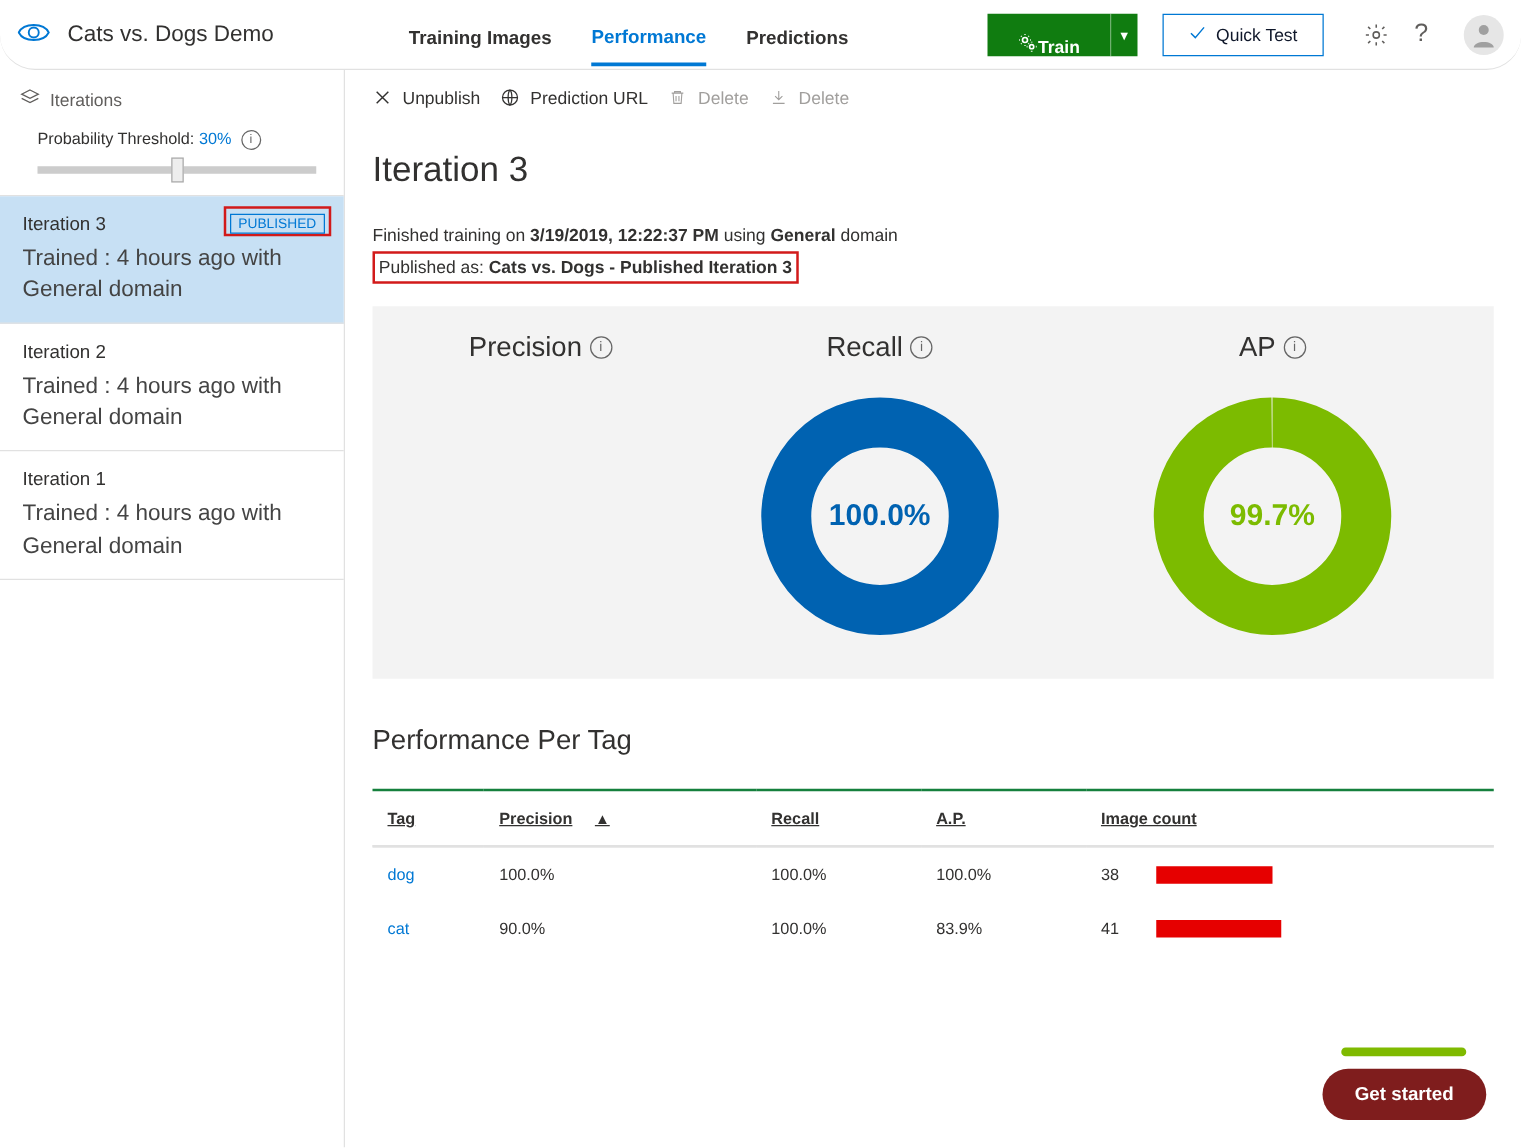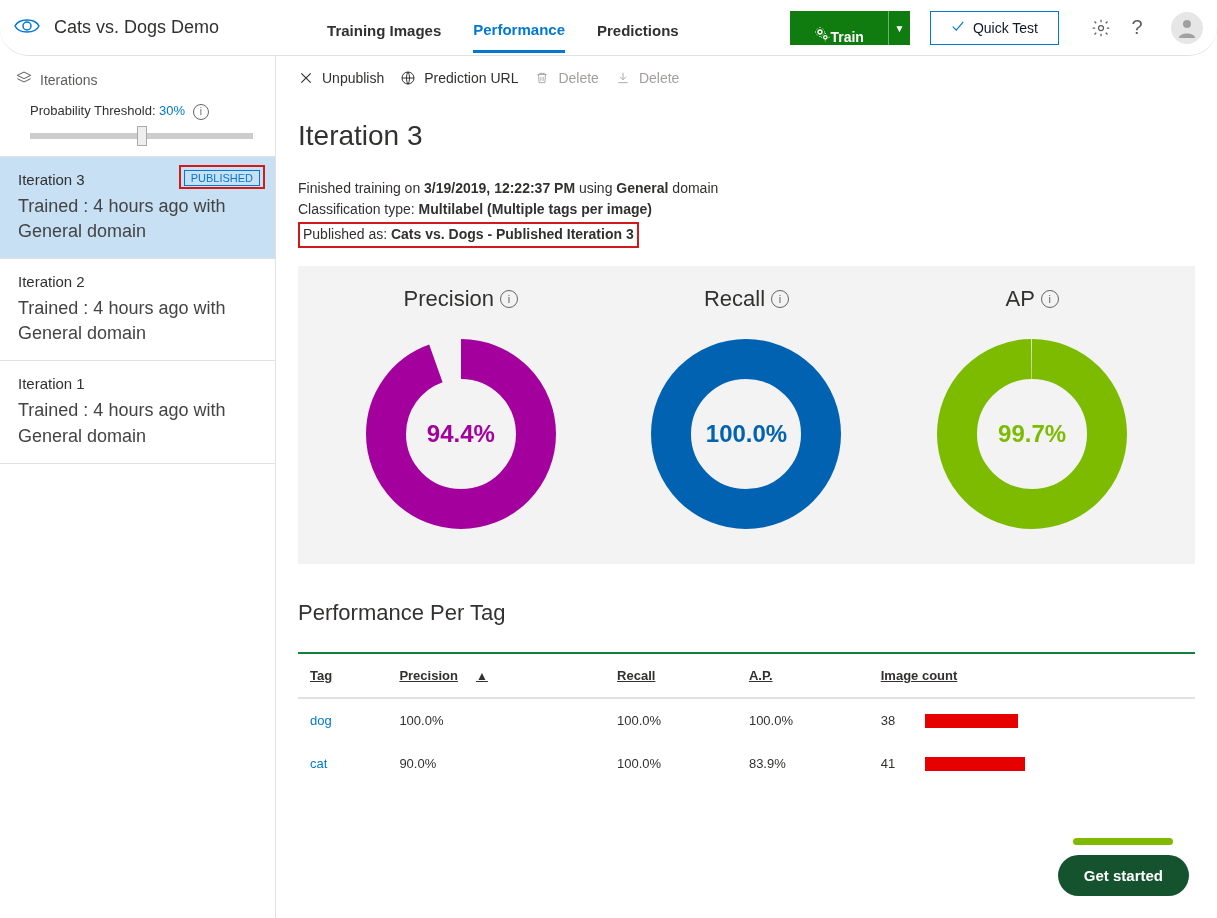--- a/index.html
+++ b/index.html
@@ -66,21 +66,21 @@
   table { width: 100%; border-collapse: collapse; }
   th { text-align: left; font-size: 13px; font-weight: 600; padding: 14px 12px; border-top: 2px solid #15803d; border-bottom: 2px solid #e1e1e1; text-decoration: underline; }
   th .sort-ic { margin-left: 18px; font-size: 12px; }
   td { font-size: 13px; padding: 14px 12px; vertical-align: middle; }
   td.tag-link { color: #0078d4; cursor: pointer; }
   .count-cell { display: flex; align-items: center; gap: 30px; }
   .count-bar { height: 14px; background: #e60000; display: inline-block; }
 
   .getstarted-wrap { position: absolute; right: 28px; bottom: 22px; display: flex; flex-direction: column; align-items: center; gap: 10px; }
   .gs-dash { width: 100px; height: 7px; background: #7fba00; border-radius: 4px; }
-  .gs-btn { background: #14532d; color: #fff; border: none; border-radius: 22px; padding: 12px 26px; font-size: 15px; font-weight: 600; cursor: pointer; }
+  .gs-btn { background: #7f1d1d; color: #fff; border: none; border-radius: 22px; padding: 12px 26px; font-size: 15px; font-weight: 600; cursor: pointer; }
 </style>
 </head>
 <body>
 
 <div class="header">
   <span class="eye-icon">
     <svg width="26" height="18" viewBox="0 0 26 18" fill="none" stroke="#0078d4" stroke-width="1.5">
         <path d="M1 9 C5 1 21 1 25 9 C21 17 5 17 1 9 Z"></path>
         <circle cx="13" cy="9" r="4"></circle>
       </svg>
@@ -206,37 +206,29 @@
             </svg>
           </span>
         <span>Delete</span>
       </div>
     </div>
 
     <h1 class="h1">Iteration 3</h1>
 
     <div class="meta-lines">
       <p><span>Finished training on </span><b>3/19/2019, 12:22:37 PM</b><span> using </span><b>General</b><span> domain</span></p>
-      <p><span>Classification type: </span><b>Multilabel (Multiple tags per image)</b></p>
       <p><span class="published-line"><span>Published as: </span><b>Cats vs. Dogs - Published Iteration 3</b></span></p>
     </div>
 
     <div class="metrics-panel">
       <div class="donut-block">
         <div class="donut-title">
             <span>Precision</span>
             <span class="info-ic">i</span>
           </div>
-        <div class="donut-wrap">
-          <svg width="200" height="200">
-              <circle cx="100" cy="100" r="75" fill="none" stroke="#f3f3f3" stroke-width="40"></circle>
-              <circle class="donut-arc" cx="100" cy="100" r="75" fill="none" stroke-width="40" stroke-dasharray="444.8495197483147 471.23889803846896" stroke="#a4009e"></circle>
-            </svg>
-          <div class="donut-val" style="color: rgb(164, 0, 158);">94.4%</div>
-        </div>
       </div>
       <div class="donut-block">
         <div class="donut-title">
             <span>Recall</span>
             <span class="info-ic">i</span>
           </div>
         <div class="donut-wrap">
           <svg width="200" height="200">
               <circle cx="100" cy="100" r="75" fill="none" stroke="#f3f3f3" stroke-width="40"></circle>
               <circle class="donut-arc" cx="100" cy="100" r="75" fill="none" stroke-width="40" stroke-dasharray="471.23889803846896 471.23889803846896" stroke="#0062b1"></circle>

